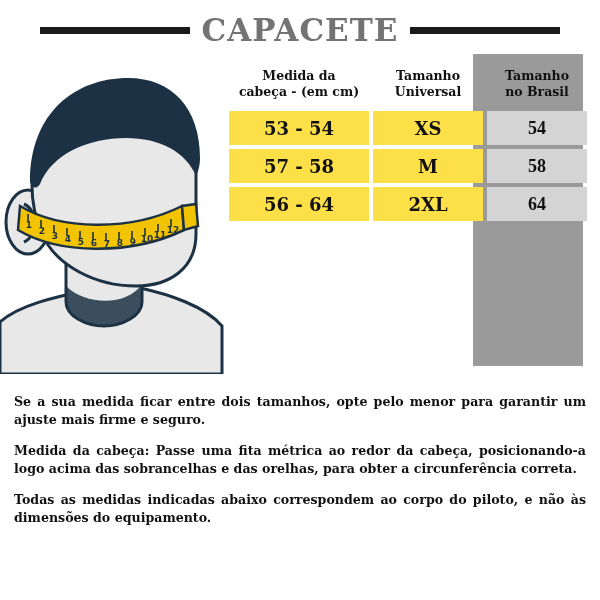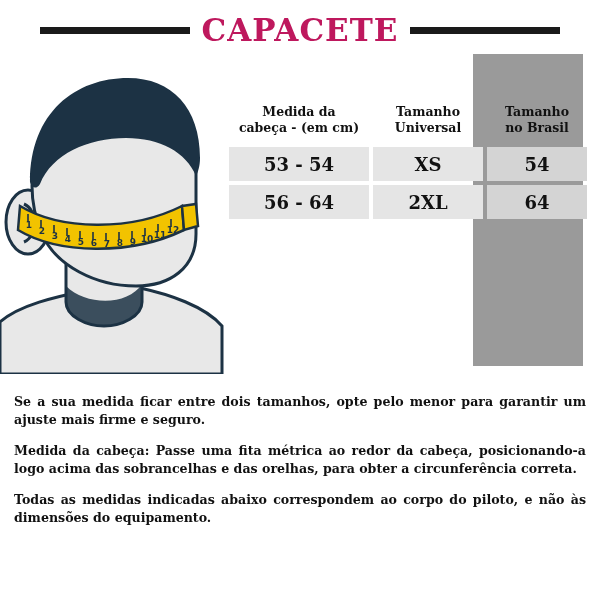--- a/index.html
+++ b/index.html
@@ -35,21 +35,21 @@
     flex: 1 1 auto;
     height: 7px;
     background: #1a1a1a;
     max-width: 150px;
   }
   .title-text {
     font-family: "DejaVu Serif", serif;
     font-weight: bold;
     font-size: 31px;
     letter-spacing: 1px;
-    color: #be185d;
+    color: #737373;
     white-space: nowrap;
   }
 
   
   .top-area {
     position: relative;
     display: flex;
     align-items: flex-start;
     height: 320px;
   }
@@ -82,21 +82,21 @@
     font-weight: bold;
     font-size: 12.5px;
     line-height: 1.25;
     color: #111111;
     padding: 2px 4px 8px 4px;
     vertical-align: bottom;
     text-align: center;
     background: transparent;
   }
   .size-table td {
-    background: #e5e5e5;
+    background: #fde047;
     text-align: center;
     font-family: "DejaVu Serif", serif;
     font-weight: bold;
     font-size: 18px;
     color: #111111;
     height: 34px;
     padding: 0;
   }
   .col-a { width: 140px; }
   .col-b { width: 110px; }
@@ -108,24 +108,24 @@
     top: 0;
     right: 17px;
     width: 110px;
     height: 312px;
     background: #9a9a9a;
     z-index: 0;
   }
   .table-wrap .size-table {
     position: relative;
     z-index: 1;
-    margin-top: 36px;
   }
   .size-table td.brazil-cell {
     background: #d4d4d4;
+    font-family: Liberation Serif, serif;
   }
 
   
   .notes {
     padding: 6px 14px 0 14px;
     box-sizing: border-box;
   }
   .note {
     font-family: "DejaVu Serif", serif;
     font-weight: bold;
@@ -228,20 +228,25 @@
             </th>
           </tr>
         </thead>
         <tbody>
           <tr>
             <td>53 - 54</td>
             <td>XS</td>
             <td class="brazil-cell">54</td>
           </tr>
           <tr>
+            <td>57 - 58</td>
+            <td>M</td>
+            <td class="brazil-cell">58</td>
+          </tr>
+          <tr>
             <td>56 - 64</td>
             <td>2XL</td>
             <td class="brazil-cell">64</td>
           </tr>
         </tbody>
       </table>
     </div>
   </div>
 
   <div class="notes">

